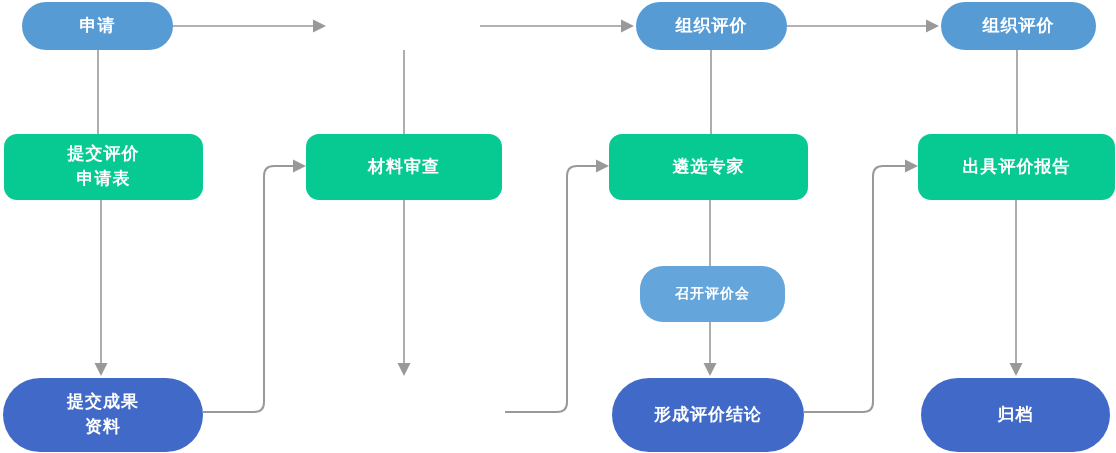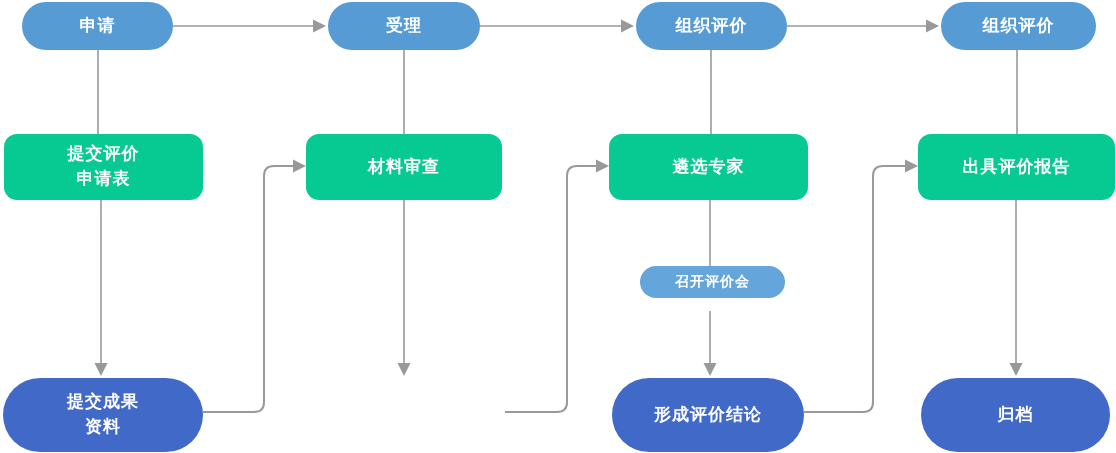--- a/index.html
+++ b/index.html
@@ -77,30 +77,29 @@
 
     <path class="elbow" d="M203 412 H254 Q264 412 264 402 V176 Q264 166 274 166 H293"></path>
     <polygon class="arrowhead" points="306,166 293,159.5 293,172.5"></polygon>
     <path class="elbow" d="M505 412 H557 Q567 412 567 402 V176 Q567 166 577 166 H596"></path>
     <polygon class="arrowhead" points="609,166 596,159.5 596,172.5"></polygon>
     <path class="elbow" d="M804 412 H863 Q873 412 873 402 V176 Q873 166 883 166 H905"></path>
     <polygon class="arrowhead" points="918,166 905,159.5 905,172.5"></polygon>
   </svg>
 
   <div class="node stage" style="left:22px;  top:2px; width:151px; height:48px;">申请</div>
-  <div class="node stage" style="left:328px; top:2px; width:152px; height:48px;">受理</div>
   <div class="node stage" style="left:636px; top:2px; width:151px; height:48px;">组织评价</div>
   <div class="node stage" style="left:941px; top:2px; width:155px; height:48px;">组织评价</div>
 
   <div class="node process" style="left:4px;   top:134px; width:199px; height:66px;border-radius:13px;">提交评价
 申请表</div>
   <div class="node process" style="left:306px; top:134px; width:196px; height:66px;">材料审查</div>
   <div class="node process" style="left:609px; top:134px; width:199px; height:66px;">遴选专家</div>
   <div class="node process" style="left:918px; top:134px; width:197px; height:66px;">出具评价报告</div>
 
-  <div class="node meeting" style="left:640px; top:266px; width:145px; height:32px;">召开评价会</div>
+  <div class="node meeting" style="left:640px; top:266px; width:145px; height:56px;">召开评价会</div>
 
   <div class="node result" style="left:3px;   top:378px; width:200px; height:74px;">提交成果
 资料</div>
   <div class="node result" style="left:612px; top:378px; width:192px; height:74px;">形成评价结论</div>
   <div class="node result" style="left:921px; top:378px; width:189px; height:74px;">归档</div>
 
 </div>
 
 </body></html>

